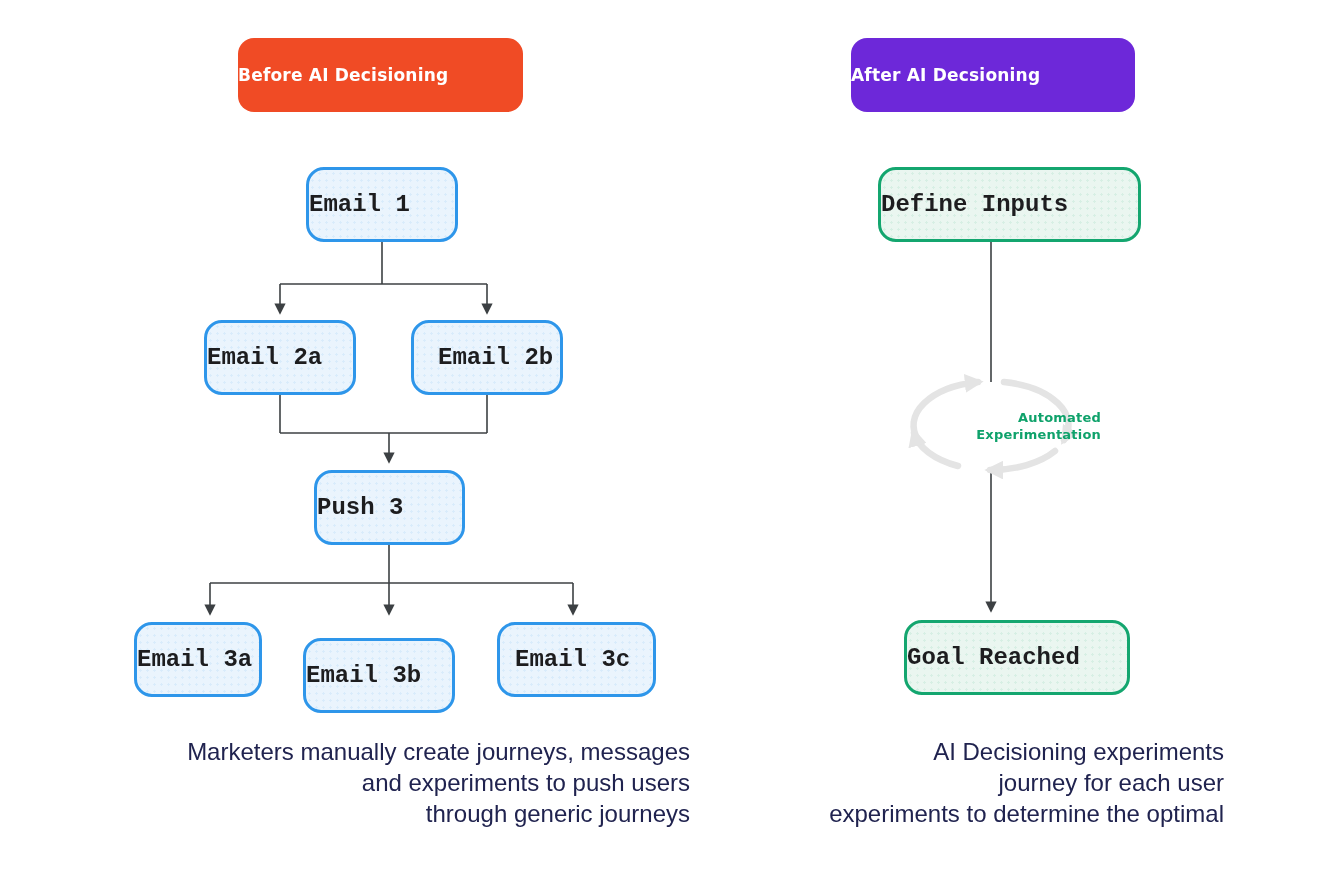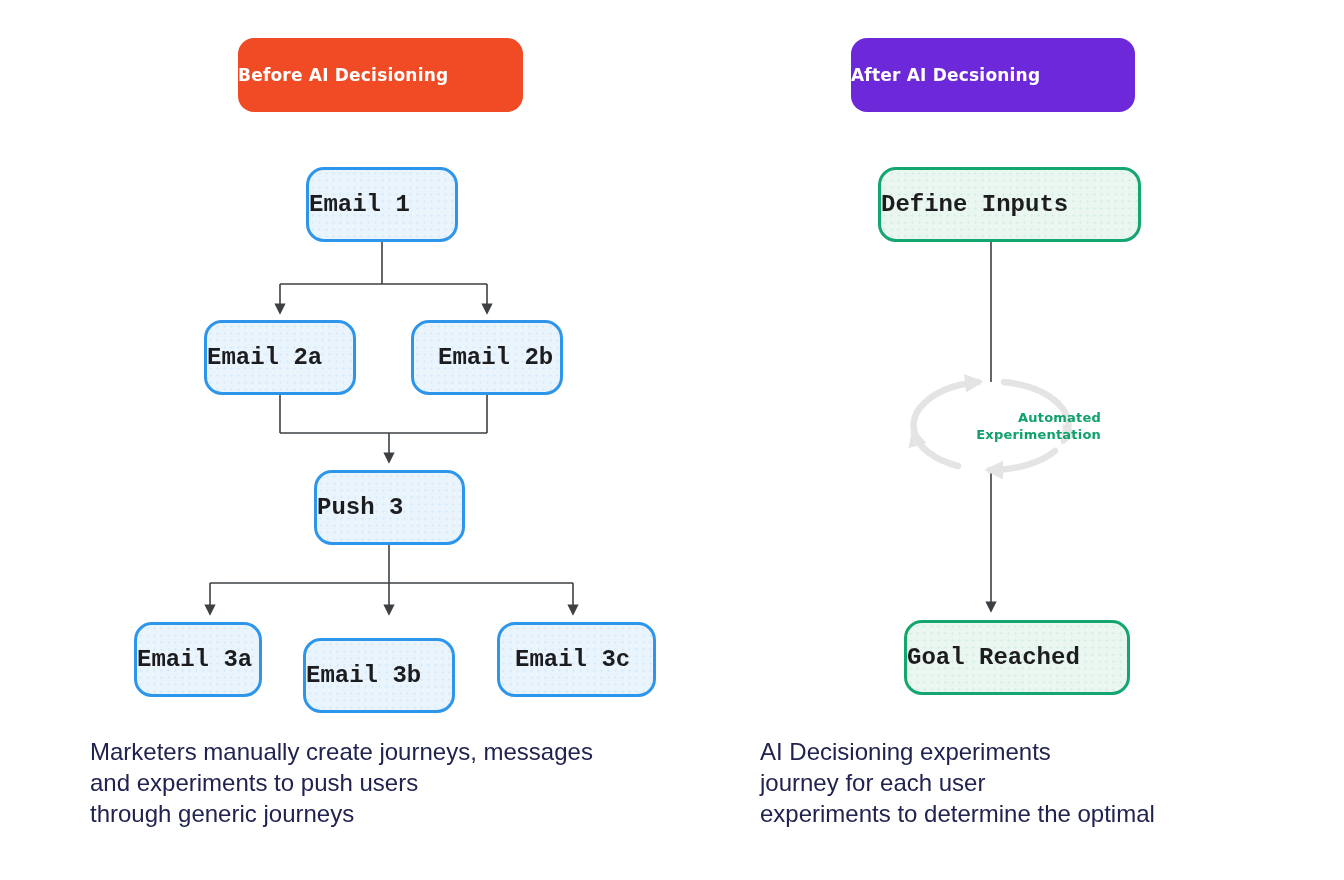--- a/index.html
+++ b/index.html
@@ -78,21 +78,21 @@
     text-align: right;
     font-weight: bold;
     font-size: 13px;
     line-height: 17px;
     color: #0FA26B;
     letter-spacing: 0.2px;
   }
   .caption {
     position: absolute;
     top: 736px;
-    text-align: left;
+    text-align: right;
     font-family: "Liberation Sans", sans-serif;
     font-size: 24px;
     line-height: 31px;
     color: #20234F;
   }
   .caption-left  { left: 90px;  width: 600px; }
   .caption-right { left: 760px; width: 464px; }
 </style>
 </head>
 <body>

